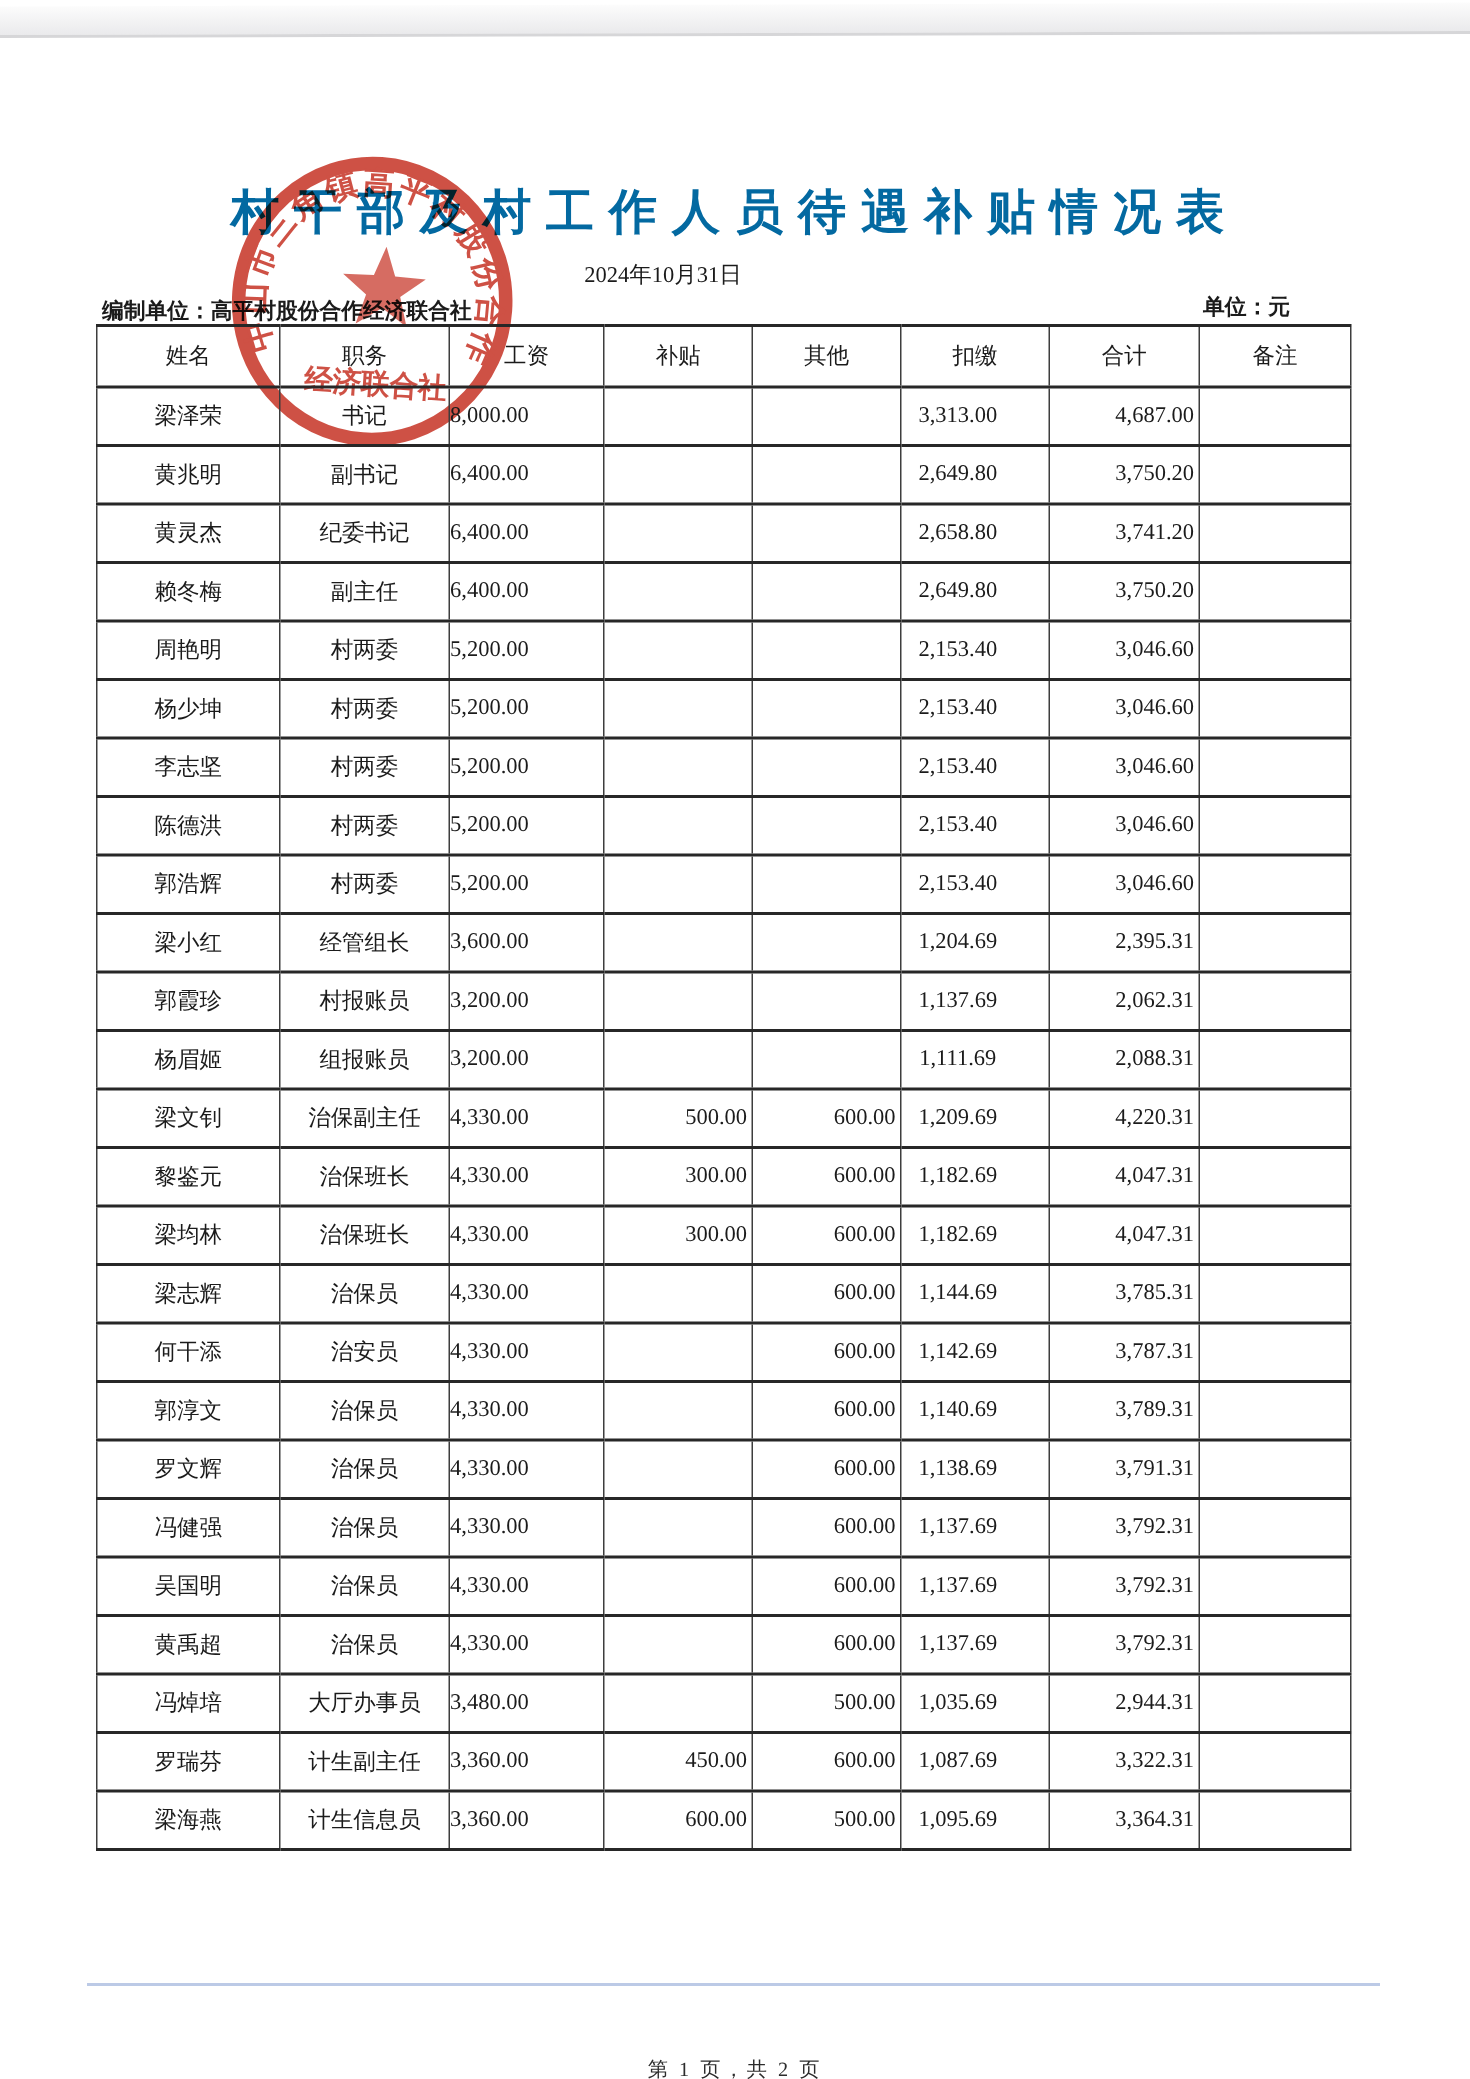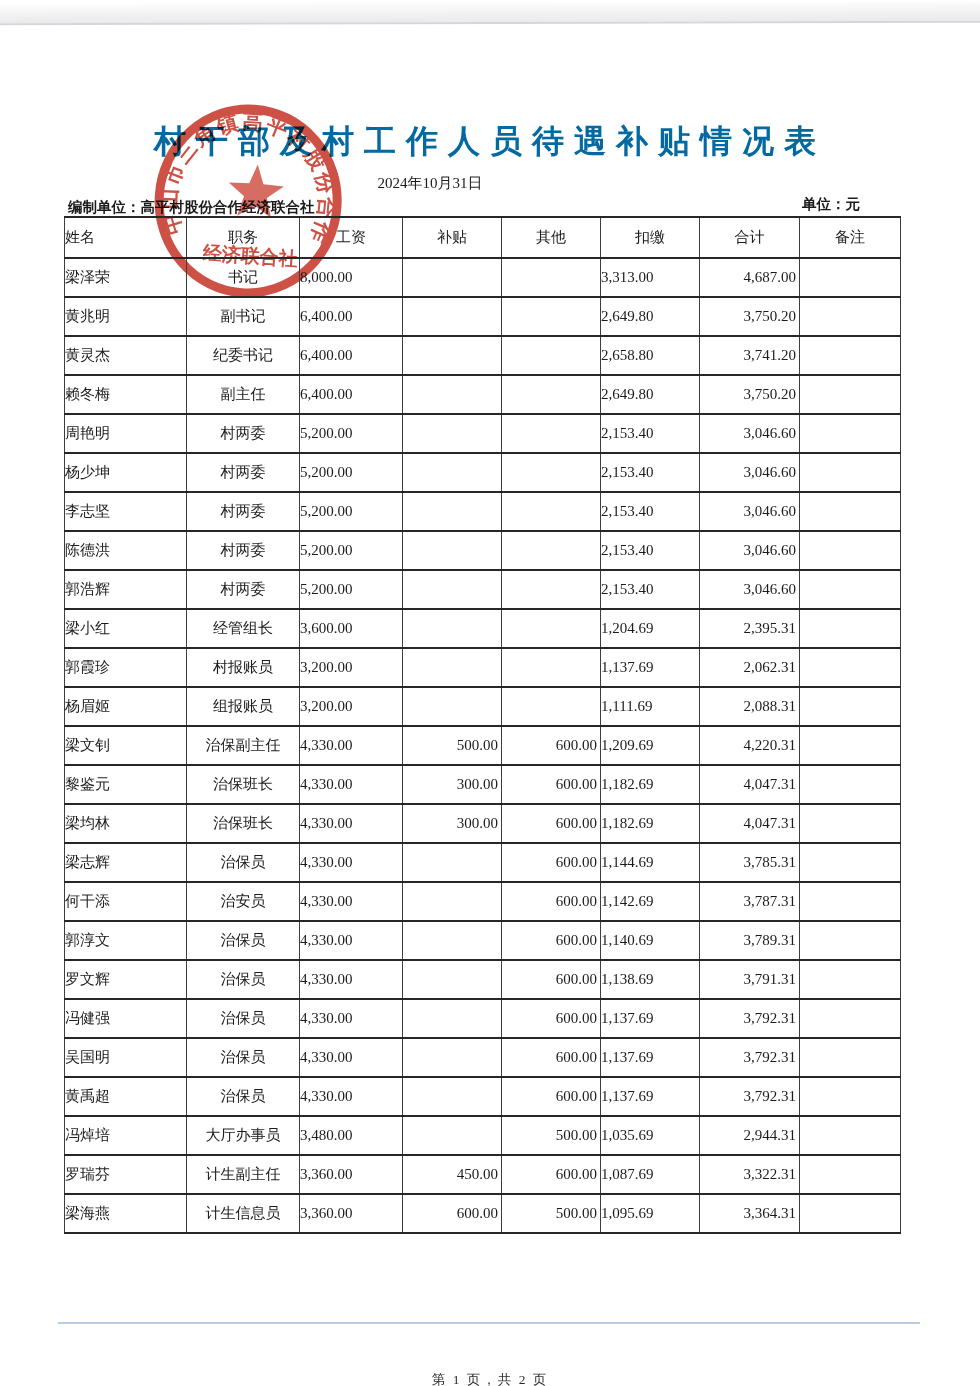--- a/index.html
+++ b/index.html
@@ -16,21 +16,21 @@
     background:linear-gradient(180deg,#fcfcfc 0%,#f2f2f3 55%,#eaeaec 100%);
     border-bottom:2px solid #d6d6d8;
     transform:rotate(-0.15deg);
   }
   .title {
     position:absolute; top:120px; left:0; width:980px; margin:0;
     text-align:center; font-size:32px; font-weight:bold; letter-spacing:10px;
     color:#0369a1;
   }
   .date {
-    position:absolute; top:174px; left:0; width:860px;
+    position:absolute; top:174px; left:12px; width:860px;
     text-align:center; font-size:15px;
   }
   .prepared {
     position:absolute; top:198px; left:68px;
     font-size:14.5px; font-weight:600;
   }
   .unit {
     position:absolute; top:195px; right:120px;
     font-size:14.5px; font-weight:600;
   }
@@ -41,26 +41,26 @@
   .sheet th, .sheet td {
     border-top:2px solid #272727; border-bottom:2px solid #272727;
     border-left:1.4px solid #3d3d3d; border-right:1.4px solid #3d3d3d;
     padding:0; font-weight:normal; font-size:15px;
     overflow:hidden; white-space:nowrap;
   }
   .sheet thead th { height:39px; text-align:center; }
   .sheet tbody td { height:37px; }
   .w0{width:121px}.w1{width:112px}.w2{width:102px}.w3{width:98px}
   .w4{width:98px}.w5{width:98px}.w6{width:99px}.w7{width:100px}
-  .sheet .c0 { text-align:left; }
+  .sheet .c0 { text-align:center; }
   .sheet .c1 { text-align:center; }
   .sheet .c2 { text-align:left; padding-right:4px; }
   .sheet .c3 { text-align:right; padding-right:3px; }
   .sheet .c4 { text-align:right; padding-right:3px; }
-  .sheet .c5 { text-align:left; padding-right:23px; }
+  .sheet .c5 { text-align:center; padding-right:23px; }
   .sheet .c6 { text-align:right; padding-right:3px; }
   .sheet .c7 { text-align:left; }
   .blue-line {
     position:absolute; left:58px; top:1322px; width:862px; height:2px;
     background:rgba(122,150,205,0.5);
   }
   .footer {
     position:absolute; top:1371px; left:0; width:980px;
     text-align:center; font-size:13.5px; letter-spacing:2px; color:#2c2c2c;
   }

